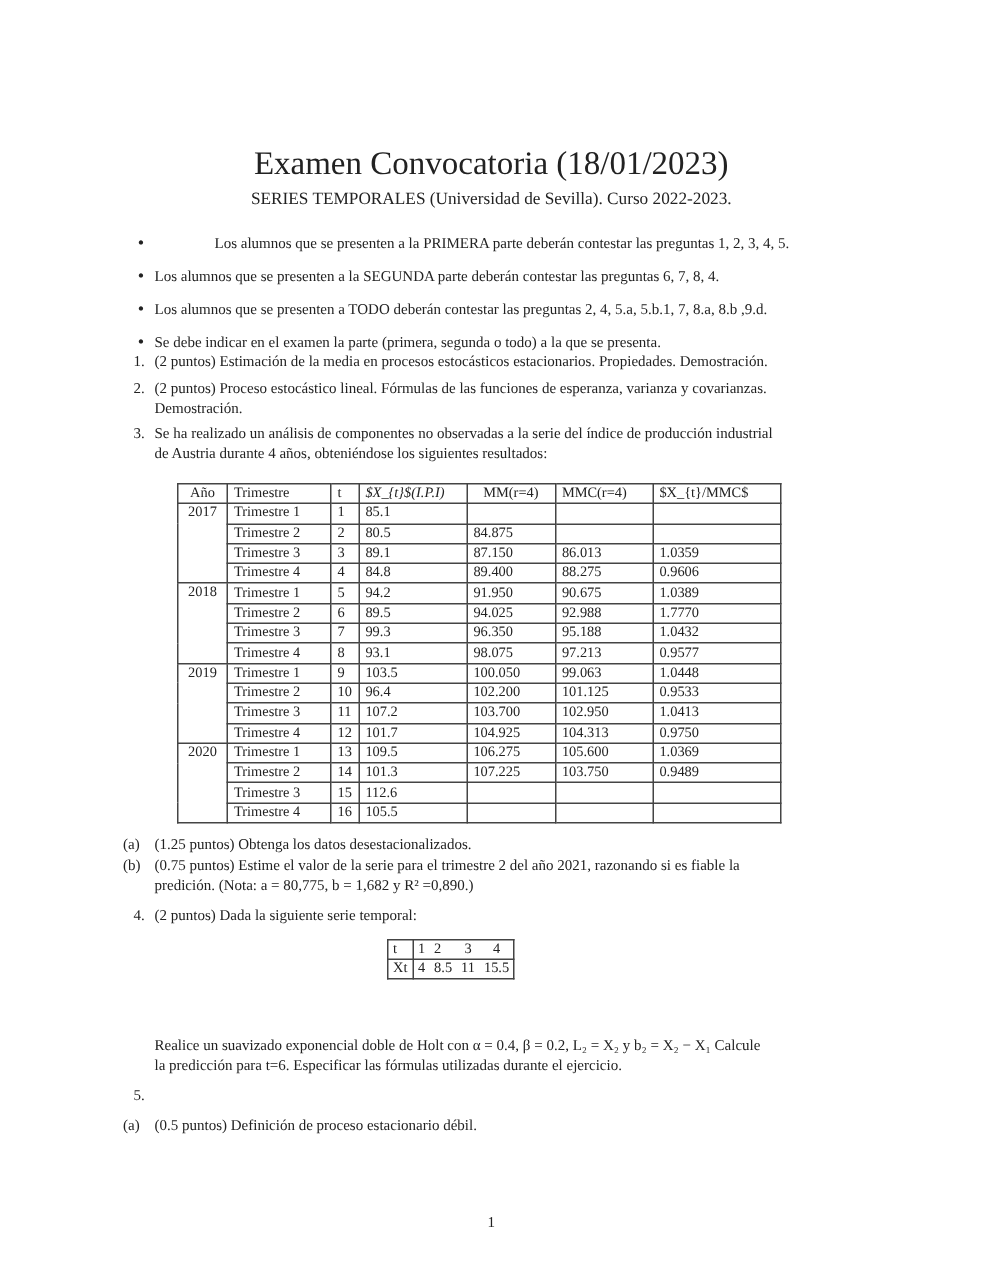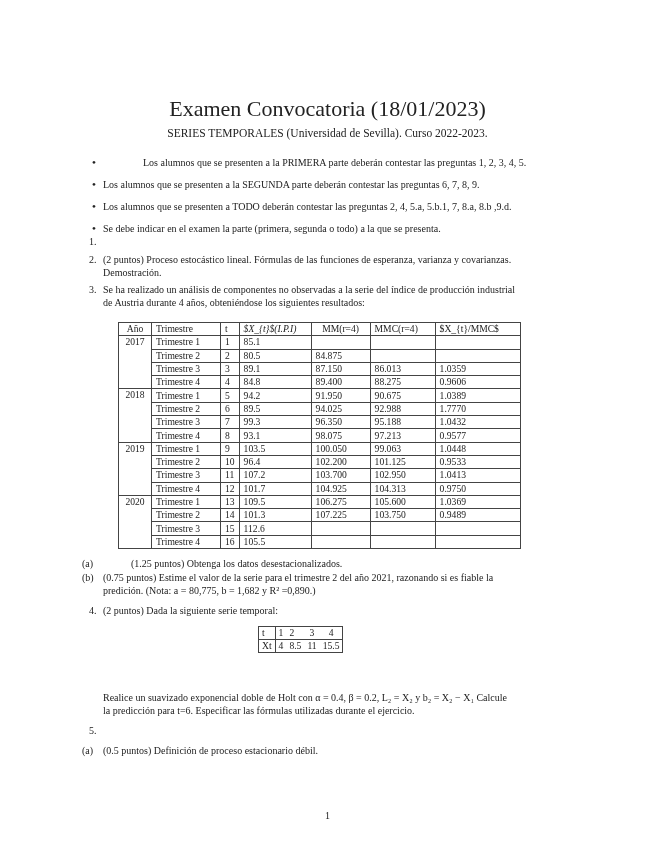--- a/index.html
+++ b/index.html
@@ -30,27 +30,28 @@
 <body>
 
 <div class="page">
 
   <div class="title">Examen Convocatoria (18/01/2023)</div>
   <div class="subtitle">SERIES TEMPORALES (Universidad de Sevilla). Curso 2022-2023.</div>
 
   <div class="bullet" style="left:91px;top:141px;">•</div>
   <div class="txt" style="left:103px;top:140px;margin-left:40px;">Los alumnos que se presenten a la PRIMERA parte deberán contestar las preguntas 1, 2, 3, 4, 5.</div>
   <div class="bullet" style="left:91px;top:163px;">•</div>
-  <div class="txt" style="left:103px;top:162px;">Los alumnos que se presenten a la SEGUNDA parte deberán contestar las preguntas 6, 7, 8, 9.</div>
+  <div class="txt" style="left:103px;top:162px;">Los alumnos que se presenten a la SEGUNDA parte deberán contestar las preguntas 6, 7, 8, 4.</div>
   <div class="bullet" style="left:91px;top:185px;">•</div>
   <div class="txt" style="left:103px;top:184px;">Los alumnos que se presenten a TODO deberán contestar las preguntas 2, 4, 5.a, 5.b.1, 7, 8.a, 8.b ,9.d.</div>
   <div class="bullet" style="left:91px;top:207px;">•</div>
   <div class="txt" style="left:103px;top:206px;">Se debe indicar en el examen la parte (primera, segunda o todo) a la que se presenta.</div>
 
   <div class="num" style="left:89px;top:220px;">1.</div>
+  <div class="txt" style="left:103px;top:219px;">(2 puntos) Estimación de la media en procesos estocásticos estacionarios. Propiedades. Demostración.</div>
 
   <div class="num" style="left:89px;top:238px;">2.</div>
   <div class="txt" style="left:103px;top:237px;">(2 puntos) Proceso estocástico lineal. Fórmulas de las funciones de esperanza, varianza y covarianzas.</div>
   <div class="txt" style="left:103px;top:250px;">Demostración.</div>
 
   <div class="num" style="left:89px;top:268px;">3.</div>
   <div class="txt" style="left:103px;top:267px;">Se ha realizado un análisis de componentes no observadas a la serie del índice de producción industrial</div>
   <div class="txt" style="left:103px;top:280px;">de Austria durante 4 años, obteniéndose los siguientes resultados:</div>
 
   <table class="data">
@@ -196,21 +197,21 @@
       <td>16</td>
       <td>105.5</td>
       <td></td>
       <td></td>
       <td></td>
     </tr>
   </tbody>
     </table>
 
   <div class="num" style="left:82px;top:542px;">(a)</div>
-  <div class="txt" style="left:103px;top:541px;margin-left:28px;">(1.25 puntos) Obtenga los datos desestacionalizados.</div>
+  <div class="txt" style="left:103px;top:541px;">(1.25 puntos) Obtenga los datos desestacionalizados.</div>
   <div class="num" style="left:82px;top:556px;">(b)</div>
   <div class="txt" style="left:103px;top:555px;">(0.75 puntos) Estime el valor de la serie para el trimestre 2 del año 2021, razonando si es fiable la</div>
   <div class="txt" style="left:103px;top:568px;">predición. (Nota: a = 80,775, b = 1,682 y R² =0,890.)</div>
 
   <div class="num" style="left:89px;top:589px;">4.</div>
   <div class="txt" style="left:103px;top:588px;">(2 puntos) Dada la siguiente serie temporal:</div>
 
   <table class="small">
     <tbody>
         <tr>

